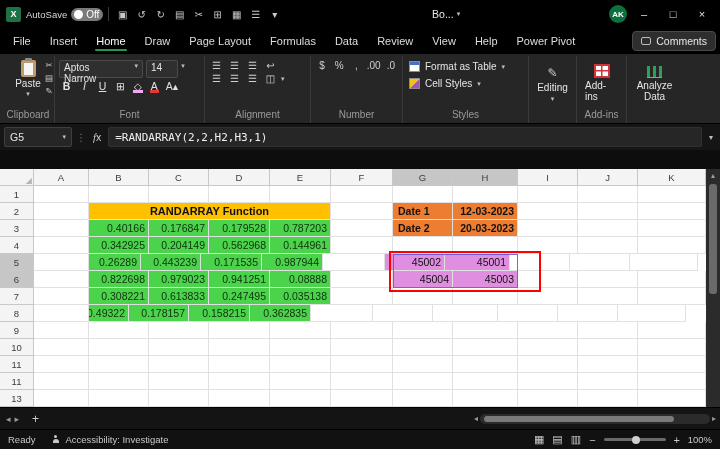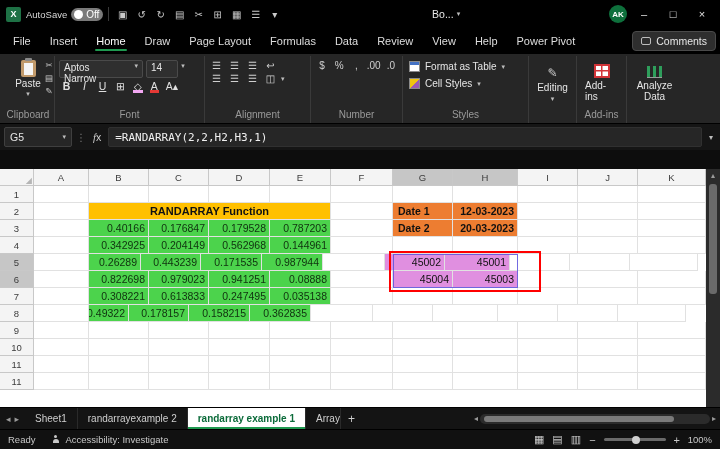--- a/index.html
+++ b/index.html
@@ -478,40 +478,48 @@
           <div class="c" style="width: 60px;"></div>
           <div class="c" style="width: 61px;"></div>
           <div class="c" style="width: 61px;"></div>
           <div class="c" style="width: 62px;"></div>
           <div class="c" style="width: 60px;"></div>
           <div class="c" style="width: 65px;"></div>
           <div class="c" style="width: 60px;"></div>
           <div class="c" style="width: 60px;"></div>
           <div class="c" style="width: 68px;"></div>
         </div>
+        <div class="grow">
+          <div class="gh" style="width: 34px;">13</div>
+          <div class="c" style="width: 55px;"></div>
+          <div class="c" style="width: 60px;"></div>
+          <div class="c" style="width: 60px;"></div>
+          <div class="c" style="width: 61px;"></div>
+          <div class="c" style="width: 61px;"></div>
+          <div class="c" style="width: 62px;"></div>
+          <div class="c" style="width: 60px;"></div>
+          <div class="c" style="width: 65px;"></div>
+          <div class="c" style="width: 60px;"></div>
+          <div class="c" style="width: 60px;"></div>
+          <div class="c" style="width: 68px;"></div>
+        </div>
         <div class="spill" style="left: 393px; top: 85px; width: 125px; height: 34px;"></div>
         <div class="redrect" style="left: 389px; top: 82px; width: 152px; height: 41px;"></div>
       </div>
     <div id="vscroll">
       <span class="varrow">▴</span>
       <span class="vthumb"></span>
     </div>
   </div>
 
   <div id="sheet-bar">
     <div class="snav">
       <span>◂</span>
       <span>▸</span>
     </div>
-    <div id="stabs">
-        <div class="stab">Sheet1</div>
-        <div class="stab">randarrayexample 2</div>
-        <div class="stab active">randarray example 1</div>
-        <div class="stab clip">Array</div>
-      </div>
     <div class="addtab">+</div>
     <div class="hscroll">
       <span class="harrow">◂</span>
       <span class="htrack">
           <span class="hthumb"></span>
         </span>
       <span class="harrow">▸</span>
     </div>
   </div>
 

